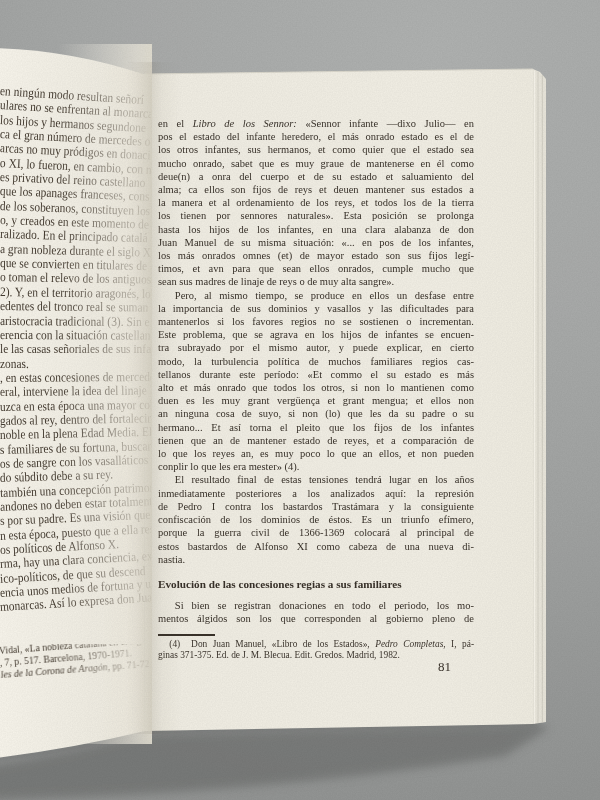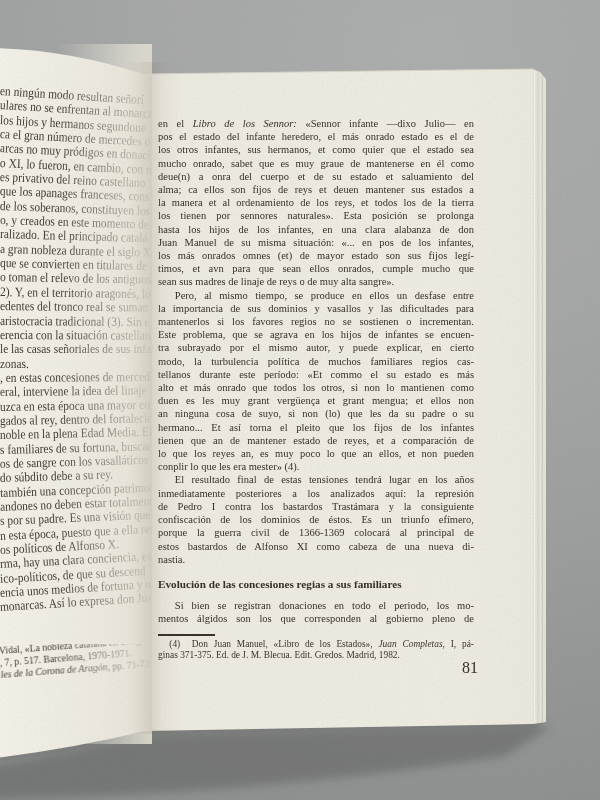--- a/index.html
+++ b/index.html
@@ -21,21 +21,21 @@
     position:absolute;left:158px;top:578px;width:316px;
     color:#39322a;font-size:11.2px;font-weight:bold;line-height:13px;
   }
   .rp-after{position:absolute;left:158px;top:599px;width:316px;color:#39322a;font-size:10.5px;line-height:13.2px;}
   .rp-after .line{text-align:justify;text-align-last:justify;white-space:nowrap;}
   .fn-rule{position:absolute;left:158px;top:634px;width:57px;height:1.5px;background:#3a332b;}
   .rp-footnote{position:absolute;left:158px;top:639px;width:316px;color:#3d362e;font-size:9.4px;line-height:10.9px;}
   .rp-footnote .line{text-align:justify;text-align-last:justify;white-space:nowrap;}
   .rp-footnote .line.last{text-align-last:left;}
   .rp-footnote .para.indent .line:first-child{text-indent:1.2em;}
-  .page-number{position:absolute;left:438px;top:659px;width:40px;text-align:right;color:#39322a;font-size:16px;}
+  .page-number{position:absolute;left:438px;top:659px;width:40px;color:#39322a;font-size:13px;}
   
   .lp-clip{position:absolute;left:0;top:84px;width:151px;height:548px;overflow:hidden;}
   .lp-body{color:#453c31;font-size:13px;line-height:14.35px;filter:blur(.35px);}
   .lp .line,.lp-fnote .line{white-space:nowrap;text-align:left;transform-origin:0 50%;}
   .lp-fnote-clip{position:absolute;left:0;top:644px;width:150px;height:62px;overflow:hidden;}
   .lp-fnote{
     color:#453c31;font-size:10.8px;line-height:12.2px;filter:blur(.3px);
     transform:rotate(-4.2deg) scaleX(0.9);transform-origin:0 60%;
   }
   
@@ -192,21 +192,21 @@
       <div class="para indent">
         <div class="line">Si bien se registran donaciones en todo el periodo, los mo-</div>
         <div class="line">mentos álgidos son los que corresponden al gobierno pleno de</div>
       </div>
     </div>
 
   <div class="fn-rule"></div>
 
   <div class="rp-footnote">
       <div class="para indent">
-        <div class="line">(4)&nbsp;&nbsp;Don Juan Manuel, «Libro de los Estados», <i>Juan Completas</i>, I, pá-</div>
+        <div class="line">(4)&nbsp;&nbsp;Don Juan Manuel, «Libro de los Estados», <i>Pedro Completas</i>, I, pá-</div>
         <div class="line last">ginas 371-375. Ed. de J. M. Blecua. Edit. Gredos. Madrid, 1982.</div>
       </div>
     </div>
 
   <div class="page-number">81</div>
 
   <div class="lp-fade"></div>
   <div class="gutter-shade"></div>
 
   <svg class="grain" width="600" height="800">

